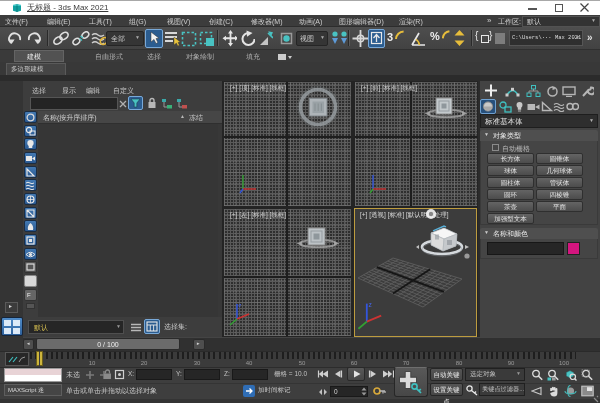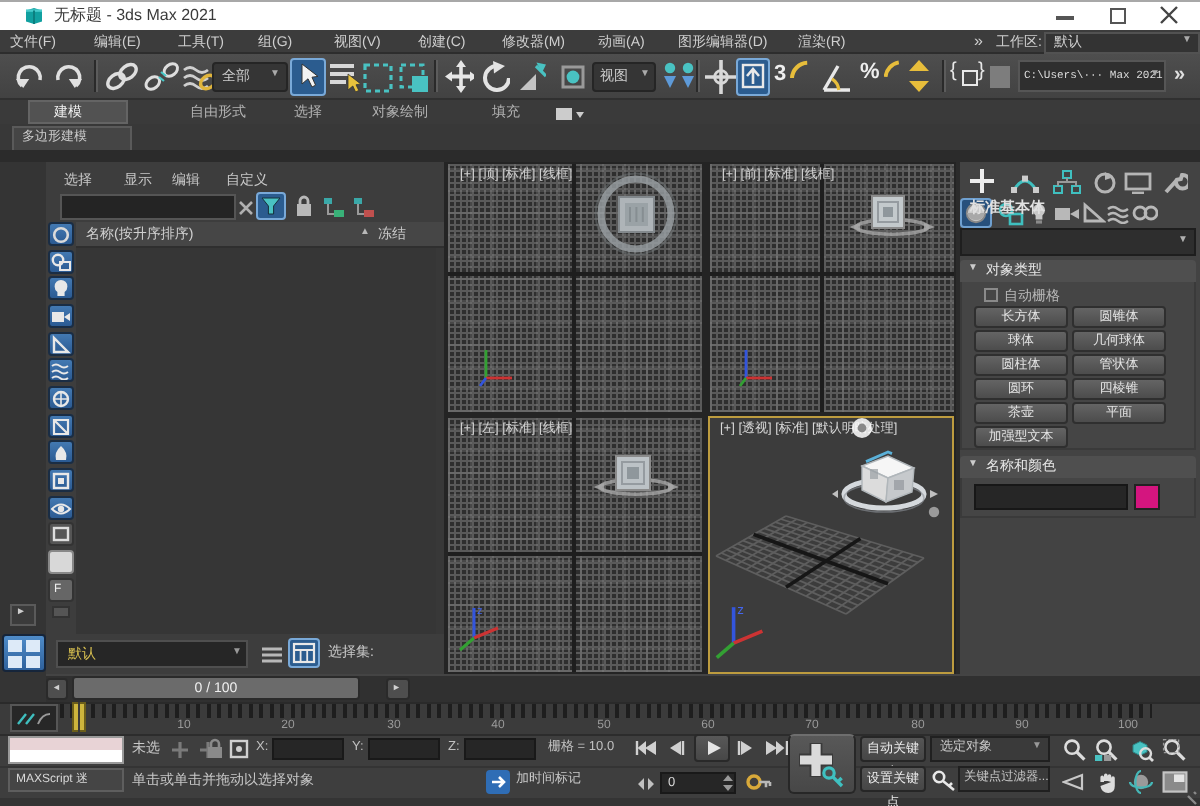--- a/index.html
+++ b/index.html
@@ -5,21 +5,21 @@
 #app{position:relative;width:600px;height:403px;font-family:"Liberation Sans",sans-serif;overflow:hidden}
 #app > div, #app > svg{position:absolute}
 </style></head><body>
 <div id="app">
 <div style="left:0px;top:0px;width:600px;height:15px;background:#ffffff;border-top:1px solid #a8a8a8;box-sizing:border-box"></div>
 <svg style="left:12px;top:3px;" width="10" height="10" viewBox="0 0 10 10">
       <path d="M1 2.3 L5 1 L9 2.3 L9 7.7 L5 9 L1 7.7 Z" fill="#11a0a0"></path>
       <path d="M1 2.3 L9 2.3" stroke="#49cccc" stroke-width="1.2"></path>
       <path d="M5 2.3 L5 9" stroke="#0b7f7f" stroke-width="1"></path>
     </svg>
-<div style="left:27px;top:4px;font-size:8px;color:#3a3a3a;white-space:nowrap;line-height:1;">无标题 - 3ds Max 2021</div>
+<div style="left:27px;top:4px;font-size:8px;color:#3a3a3a;white-space:nowrap;line-height:1;text-decoration:underline;">无标题 - 3ds Max 2021</div>
 <div style="left:528px;top:8px;width:9px;height:1.5px;background:#555"></div>
 <div style="left:555px;top:4px;width:8px;height:8px;border:1.2px solid #555;box-sizing:border-box"></div>
 <svg style="left:580px;top:3px;" width="9" height="9" viewBox="0 0 9 9">
       <path d="M0.5 0.5 L8.5 8.5 M8.5 0.5 L0.5 8.5" stroke="#444" stroke-width="1.2"></path>
     </svg>
 <div style="left:0px;top:15px;width:600px;height:12px;background:#3c3c3c;border-bottom:1px solid #2d2d2d;box-sizing:border-box"></div>
 <div style="left:5px;top:18px;font-size:7px;color:#cfcfcf;white-space:nowrap;line-height:1;">文件(F)</div>
 <div style="left:47px;top:18px;font-size:7px;color:#cfcfcf;white-space:nowrap;line-height:1;">编辑(E)</div>
 <div style="left:89px;top:18px;font-size:7px;color:#cfcfcf;white-space:nowrap;line-height:1;">工具(T)</div>
 <div style="left:129px;top:18px;font-size:7px;color:#cfcfcf;white-space:nowrap;line-height:1;">组(G)</div>
@@ -429,21 +429,21 @@
       <path d="M1.5 9.5 L10.5 9.5 L1.5 1.5 Z" fill="none" stroke="#b8b8b8" stroke-width="1.4"></path>
     </svg>
 <svg style="left:553px;top:102px;" width="13" height="10" viewBox="0 0 13 10">
       <path d="M1 2.5 q2.5 -2 5 0 t5 0 M1 5.5 q2.5 -2 5 0 t5 0 M1 8.5 q2.5 -2 5 0 t5 0" stroke="#b8b8b8" stroke-width="1.2" fill="none"></path>
     </svg>
 <svg style="left:566px;top:101px;" width="13" height="11" viewBox="0 0 13 11">
       <circle cx="4" cy="5.5" r="3" fill="none" stroke="#b8b8b8" stroke-width="1.4"></circle>
       <circle cx="9.5" cy="5.5" r="3" fill="none" stroke="#b8b8b8" stroke-width="1.4"></circle>
     </svg>
 <div style="left:480px;top:114px;width:118px;height:14px;background:#2e2e2e;border:1px solid #1e1e1e;box-sizing:border-box"></div>
-<div style="left:485px;top:100px;font-size:7.5px;color:#e0e0e0;white-space:nowrap;line-height:1;font-weight:bold;">标准基本体</div>
+<div style="left:485px;top:118px;font-size:7.5px;color:#e0e0e0;white-space:nowrap;line-height:1;">标准基本体</div>
 <div style="left:589px;top:118px;font-size:5px;color:#b0b0b0;white-space:nowrap;line-height:1;">▼</div>
 <div style="left:480px;top:130px;width:118px;height:11px;background:#4f4f4f;border-radius:2px 2px 0 0"></div>
 <div style="left:484px;top:132px;font-size:5px;color:#cccccc;white-space:nowrap;line-height:1;">▼</div>
 <div style="left:493px;top:132px;font-size:7px;color:#e8e8e8;white-space:nowrap;line-height:1;">对象类型</div>
 <div style="left:480px;top:141px;width:118px;height:84px;background:#454545;border:1px solid #3a3a3a;border-top:none;box-sizing:border-box"></div>
 <div style="left:492px;top:144px;width:7px;height:7px;border:1px solid #8a8a8a;box-sizing:border-box"></div>
 <div style="left:502px;top:145px;font-size:7px;color:#b8b8b8;white-space:nowrap;line-height:1;">自动栅格</div>
 <div style="left:487px;top:153px;width:47px;height:11px;background:linear-gradient(#646464,#4c4c4c);border:1px solid #2f2f2f;border-radius:2px;box-sizing:border-box;text-align:center;font-size:6.5px;color:#e4e4e4;line-height:10px">长方体</div>
 <div style="left:536px;top:153px;width:47px;height:11px;background:linear-gradient(#646464,#4c4c4c);border:1px solid #2f2f2f;border-radius:2px;box-sizing:border-box;text-align:center;font-size:6.5px;color:#e4e4e4;line-height:10px">圆锥体</div>
 <div style="left:487px;top:165px;width:47px;height:11px;background:linear-gradient(#646464,#4c4c4c);border:1px solid #2f2f2f;border-radius:2px;box-sizing:border-box;text-align:center;font-size:6.5px;color:#e4e4e4;line-height:10px">球体</div>

